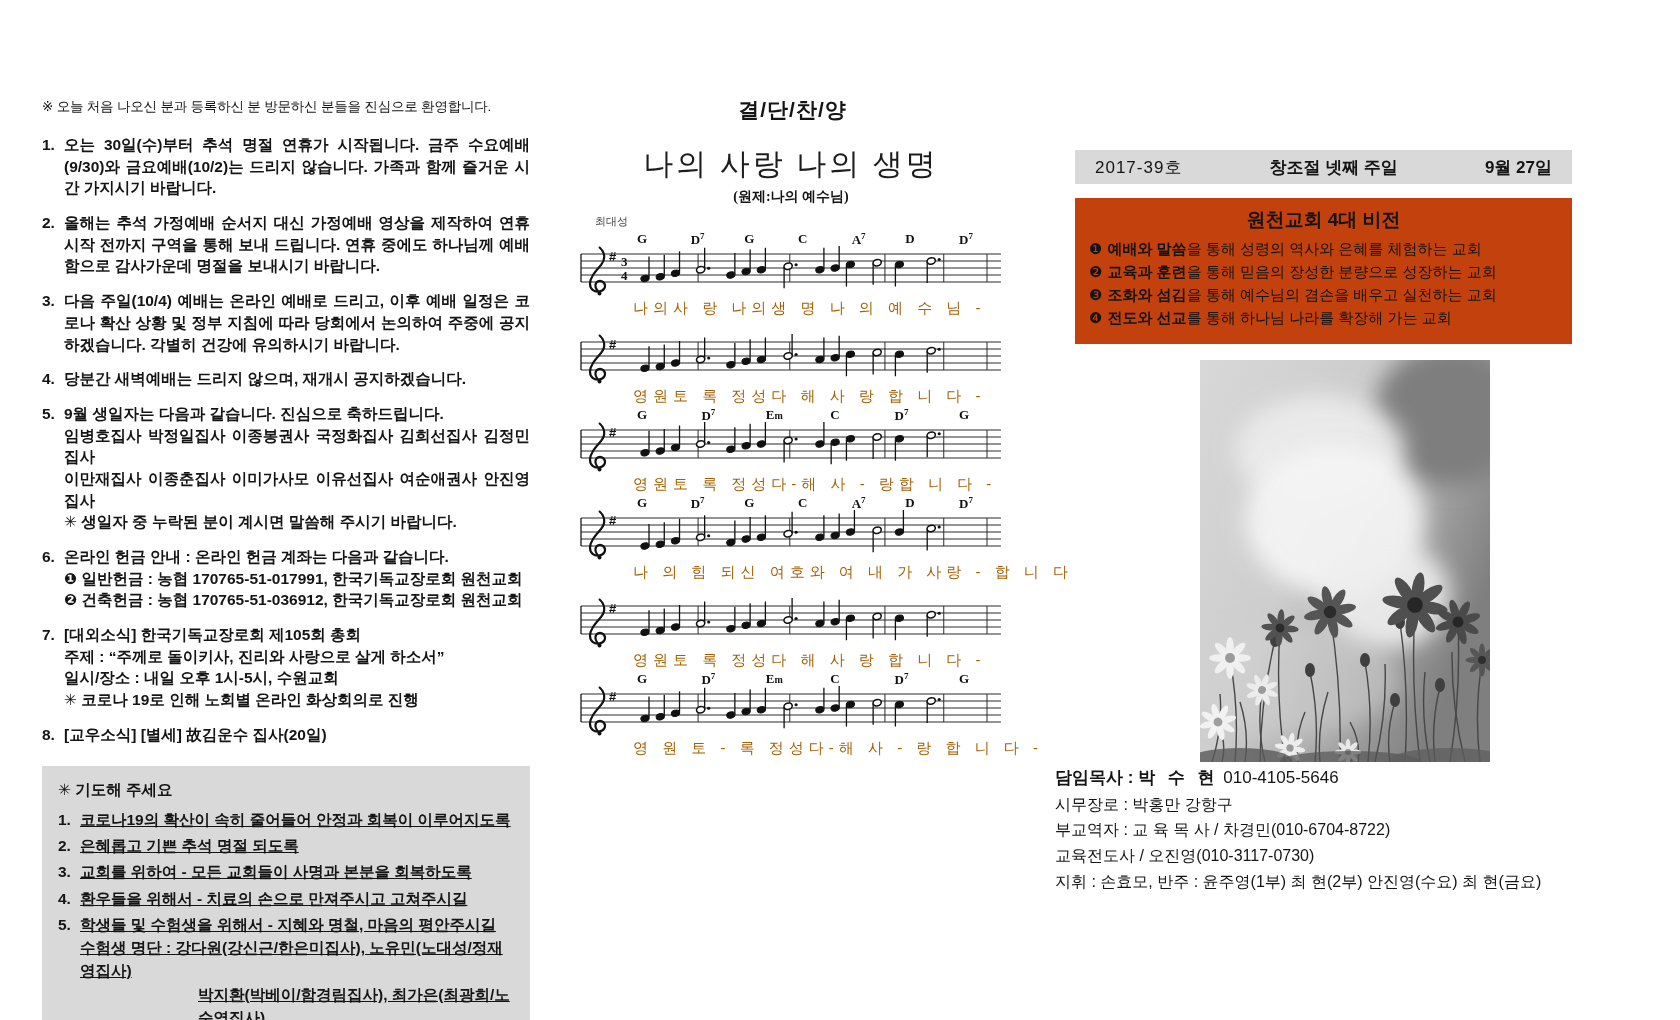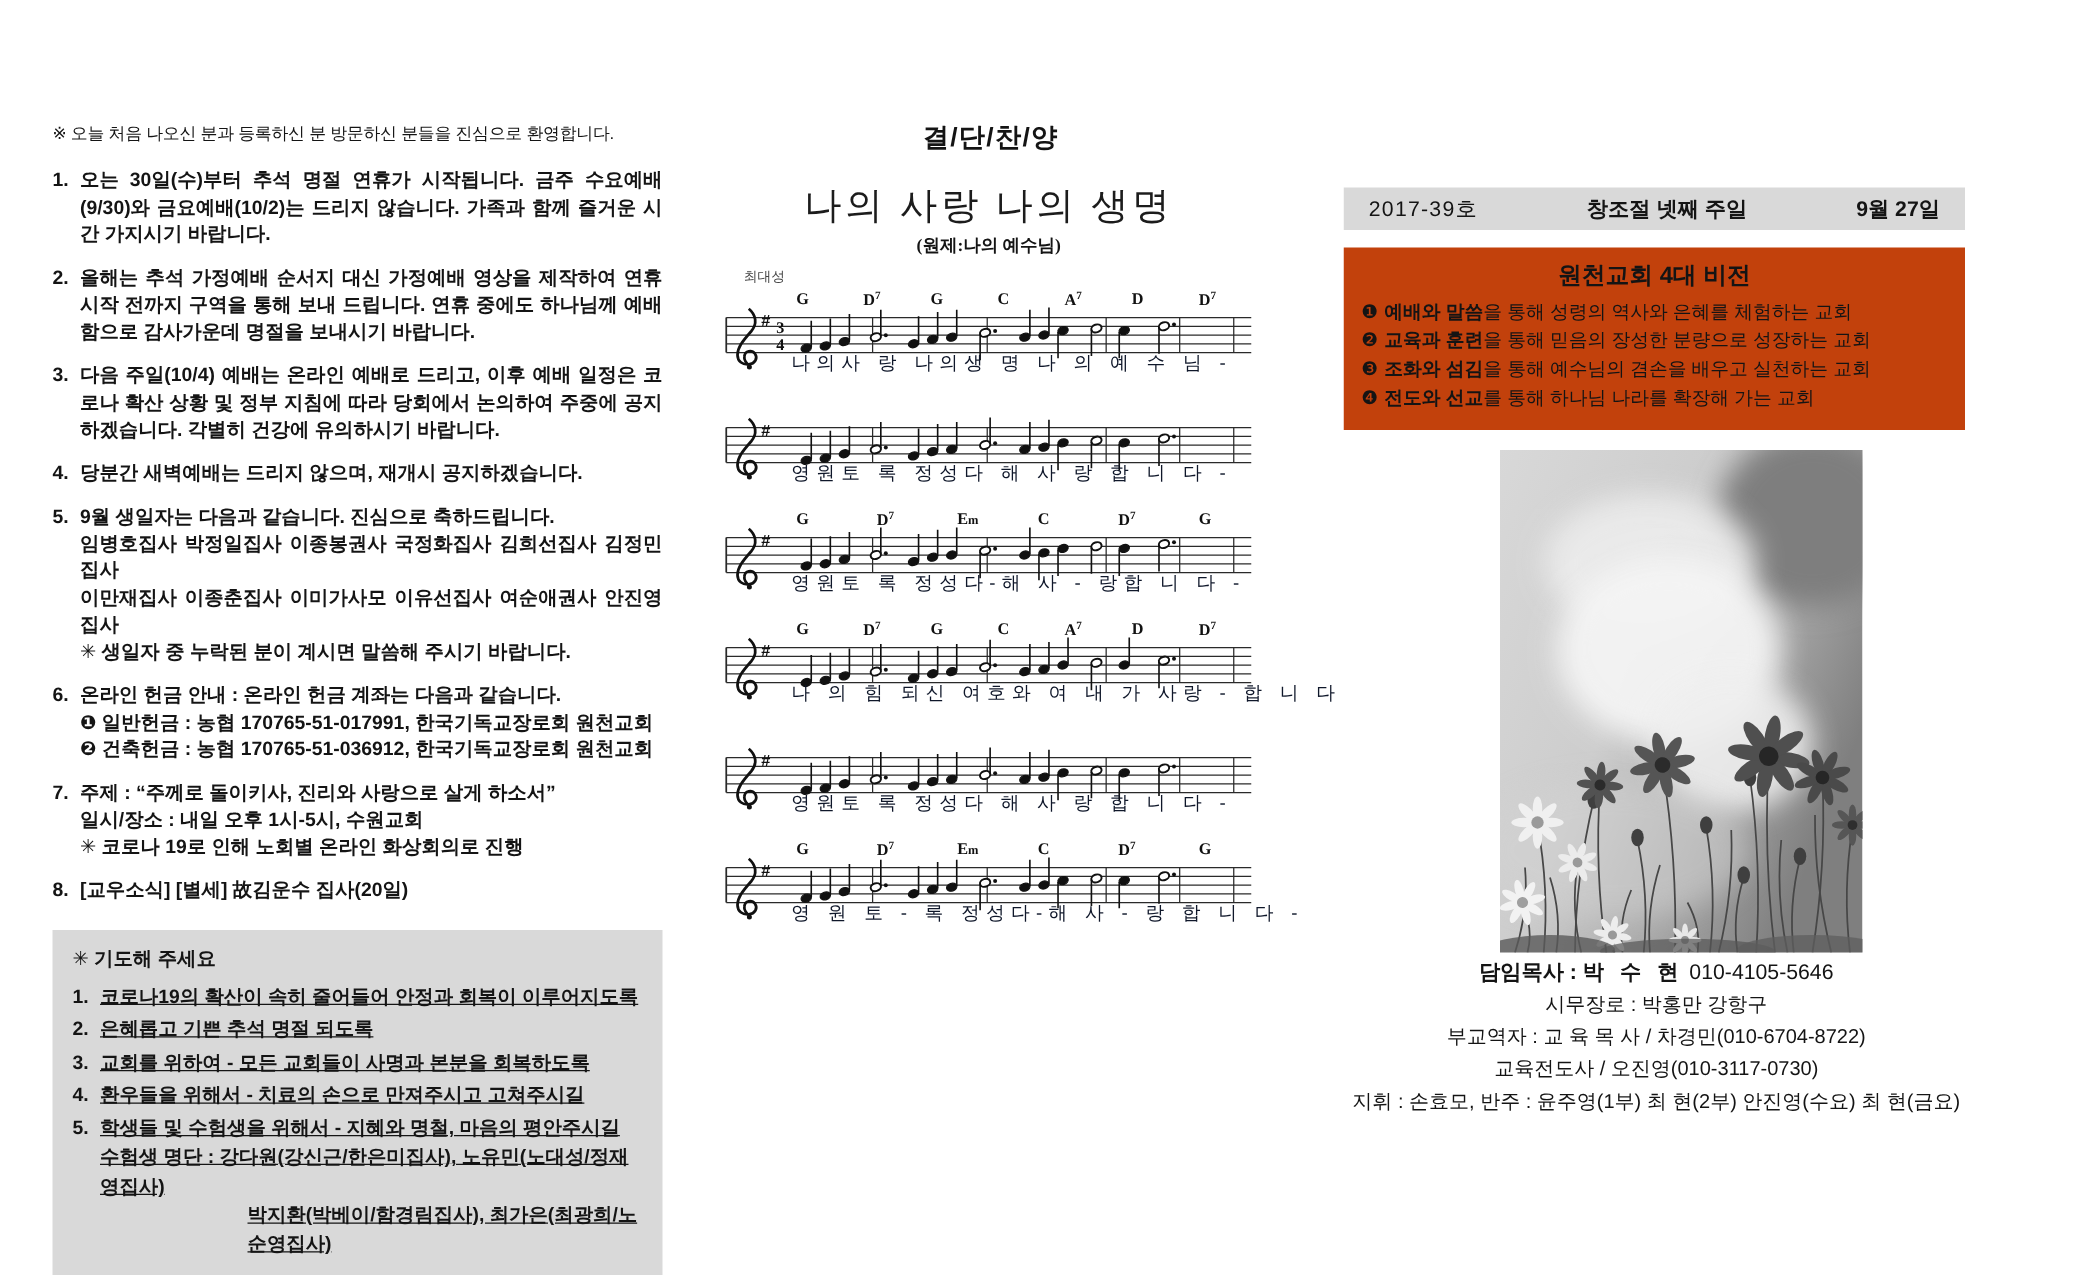--- a/index.html
+++ b/index.html
@@ -35,36 +35,36 @@
   .composer{font-size:11px;color:#444;font-family:"Liberation Serif","DejaVu Serif",serif;
     margin:8px 0 0 16px;}
   .staves{margin-top:2px;}
   .system{position:relative;height:88px;}
   .chords{position:absolute;left:0;top:0;height:14px;width:100%;}
   .chord{position:absolute;top:0;font-size:13px;font-weight:600;
     font-family:"Liberation Serif","DejaVu Serif",serif;color:#111;}
   .chord sup{font-size:9px;}
   .chord .chord-m{font-size:10px;}
   .staff-svg{position:absolute;left:0;top:13px;}
-  .lyrics{position:absolute;left:54px;top:50px;font-size:15px;letter-spacing:5px;
-    white-space:nowrap;font-weight:500;color:#0f172a;}
+  .lyrics{position:absolute;left:54px;top:68px;font-size:15px;letter-spacing:5px;
+    white-space:nowrap;font-weight:500;color:#a16207;}
   
   .right-col{position:absolute;left:1075px;top:150px;width:497px;}
   .issue-bar{background:#d9d9d9;height:34px;display:flex;align-items:center;
     justify-content:space-between;padding:0 20px;font-size:17px;}
   .issue-no{font-weight:500;letter-spacing:1px;}
   .issue-season{font-weight:800;}
   .issue-date{font-weight:700;}
   .vision-box{background:#c2410c;margin-top:14px;padding:9px 14px 12px 14px;}
   .vision-title{text-align:center;font-size:19px;font-weight:800;margin-bottom:7px;}
   .vision-item{font-size:15px;font-weight:500;margin:4px 0;}
   .vision-bullet{margin-right:5px;}
   .vision-bold{font-weight:800;}
   .photo-wrap{position:absolute;left:125px;top:210px;width:290px;height:402px;}
-  .staff-info{position:absolute;left:-20px;top:614px;width:540px;text-align:center;
+  .staff-info{position:absolute;left:-20px;top:614px;width:540px;
     font-size:16px;line-height:1.62;}
   .si-line1{font-size:17px;}
   .si-label{font-weight:800;}
   .si-name{font-weight:800;letter-spacing:4px;}
   .si-phone{font-weight:500;}
 </style>
 </head>
 <body>
 
 <div class="left-col">
@@ -107,20 +107,21 @@
         <span class="ann-num">6.</span>
         <div class="ann-body">
           <div class="ann-line">온라인 헌금 안내 : 온라인 헌금 계좌는 다음과 같습니다.</div>
           <div class="ann-line">❶ 일반헌금 : 농협 170765-51-017991, 한국기독교장로회 원천교회</div>
           <div class="ann-line">❷ 건축헌금 : 농협 170765-51-036912, 한국기독교장로회 원천교회</div>
         </div>
       </div>
       <div class="ann">
         <span class="ann-num">7.</span>
         <div class="ann-body">
+          <div class="ann-line">[대외소식] 한국기독교장로회 제105회 총회</div>
           <div class="ann-line">주제 : “주께로 돌이키사, 진리와 사랑으로 살게 하소서”</div>
           <div class="ann-line">일시/장소 : 내일 오후 1시-5시, 수원교회</div>
           <div class="ann-line">✳ 코로나 19로 인해 노회별 온라인 화상회의로 진행</div>
         </div>
       </div>
       <div class="ann">
         <span class="ann-num">8.</span>
         <div class="ann-body">
           <div class="ann-line">[교우소식] [별세] 故김운수 집사(20일)</div>
         </div>

